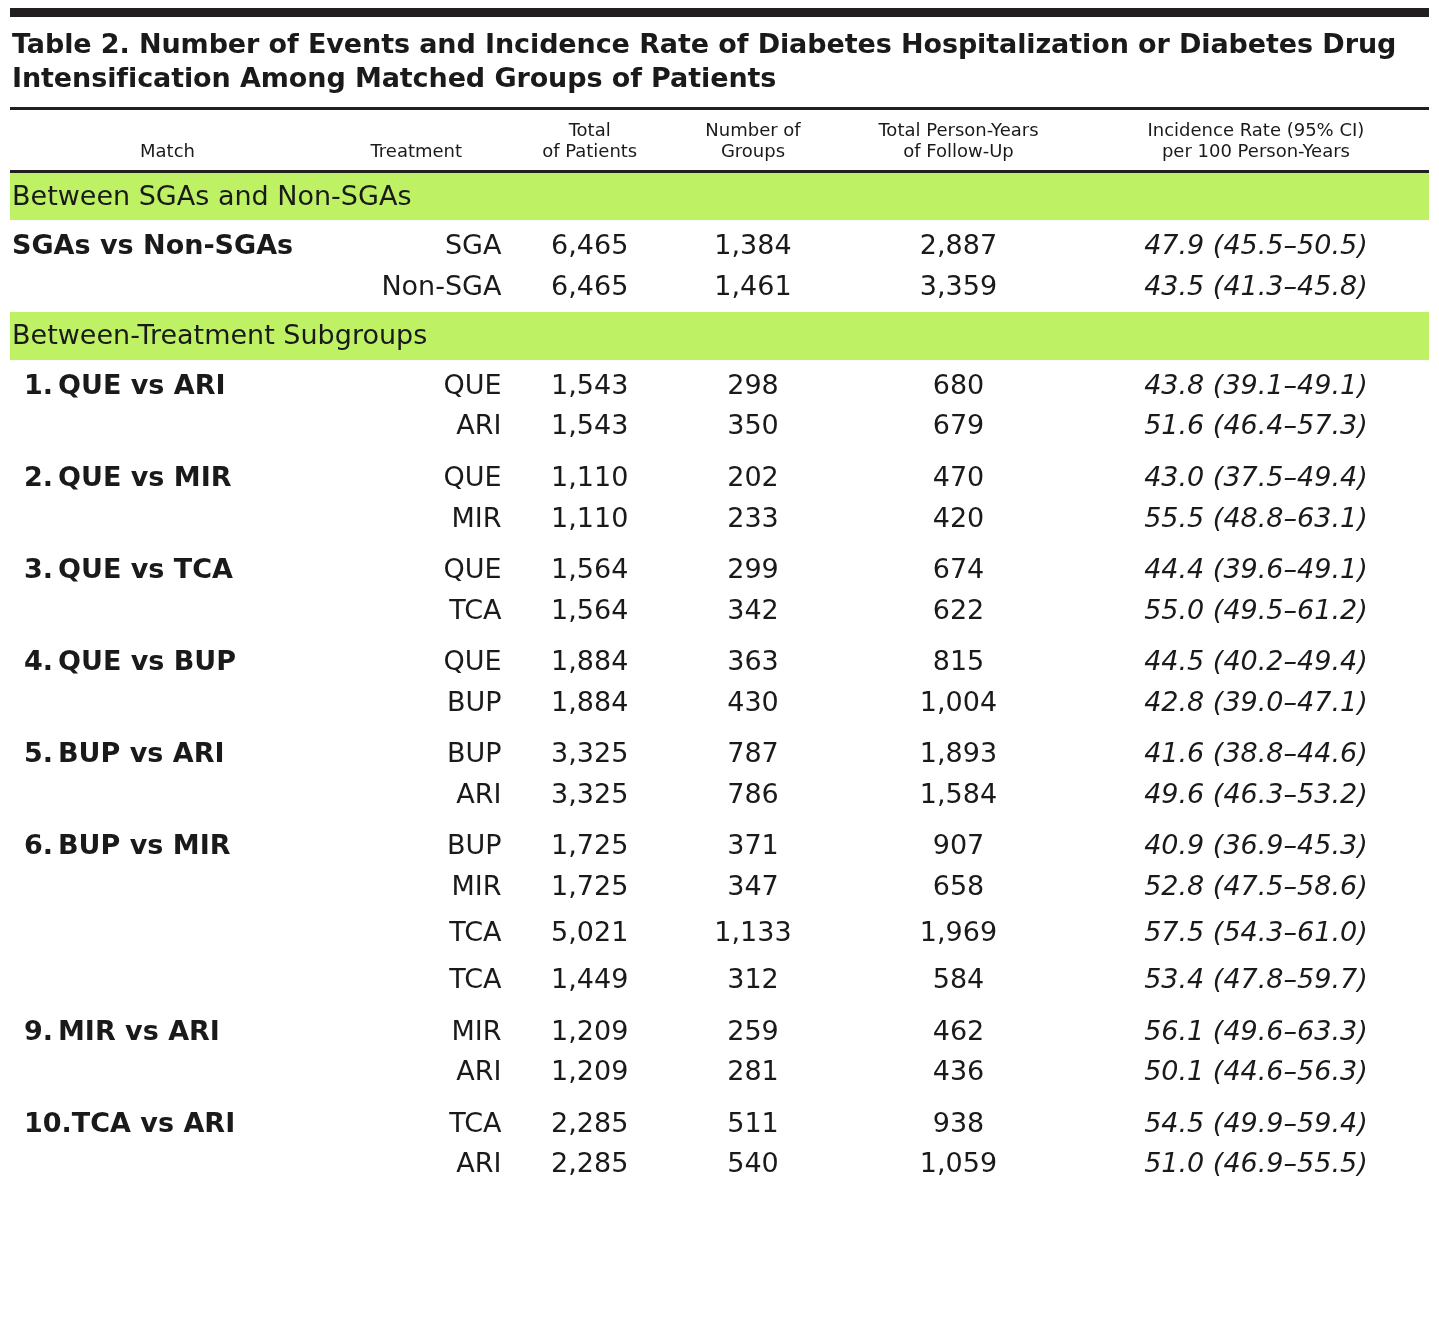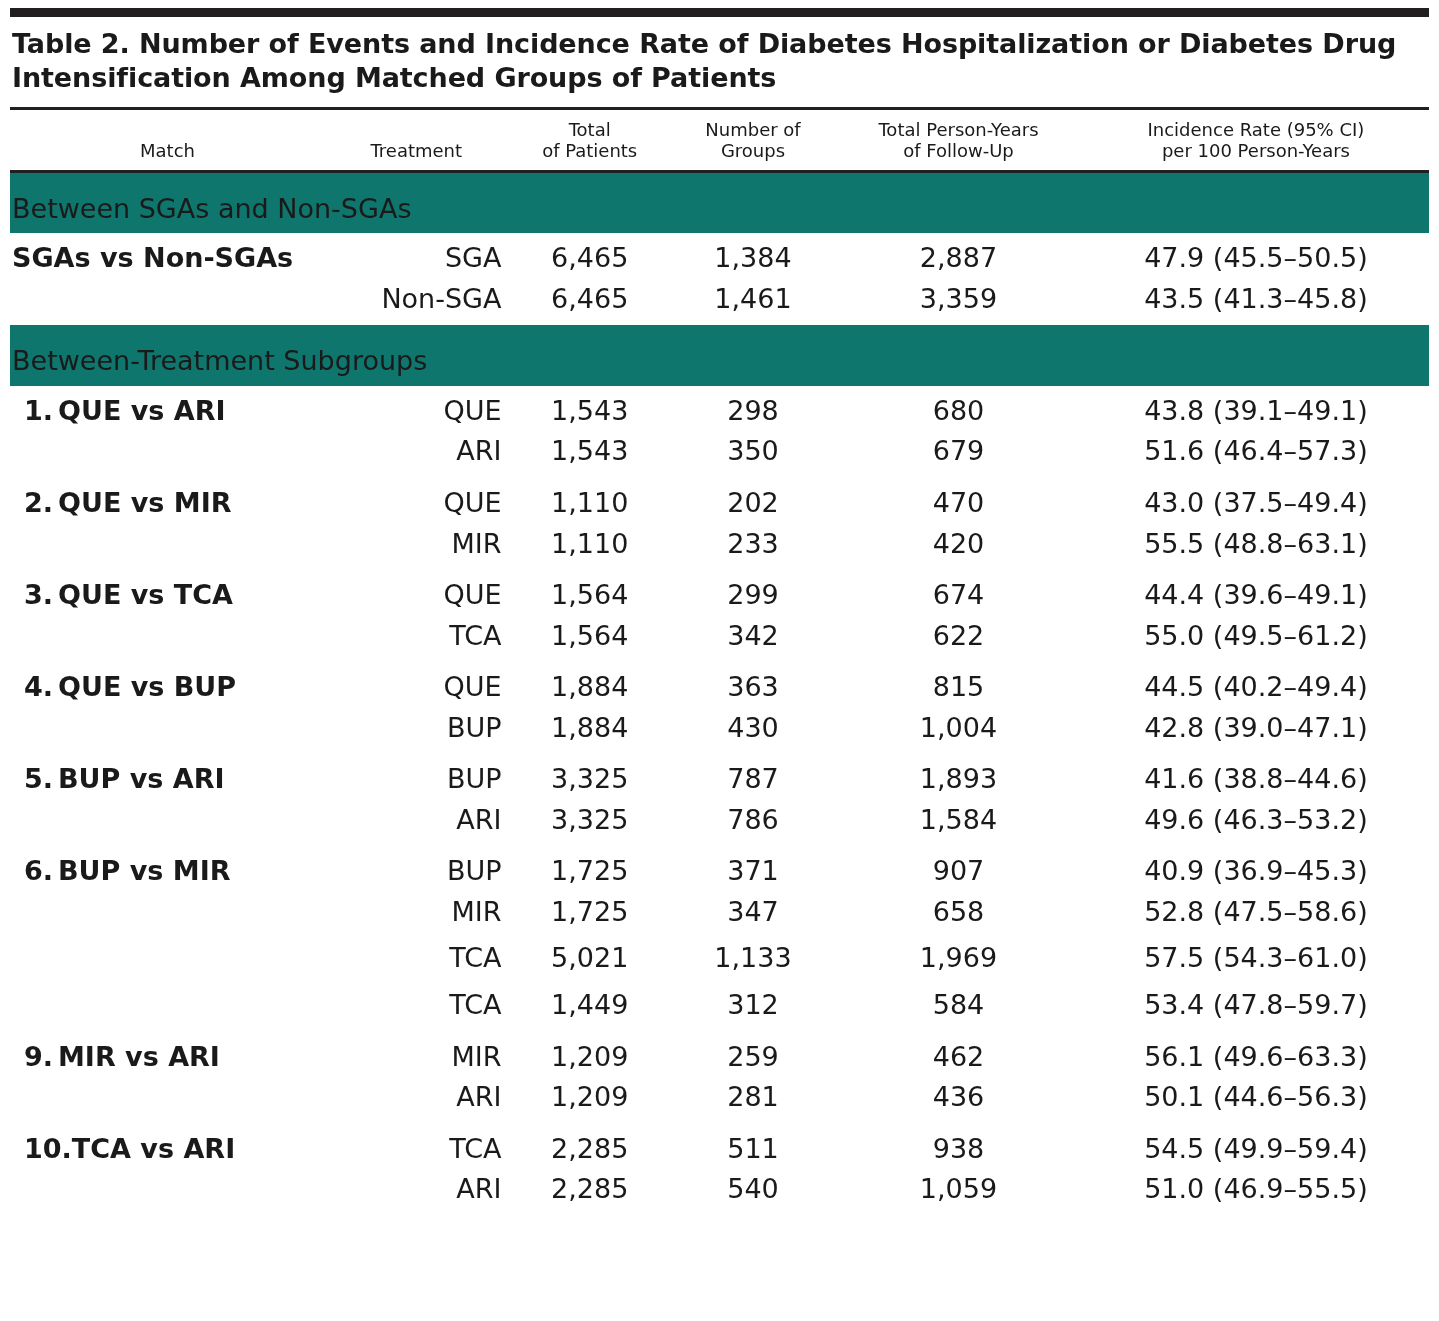--- a/index.html
+++ b/index.html
@@ -64,26 +64,26 @@
   tbody td {
     font-size: 27px;
     padding: 3px 6px 3px 6px;
     line-height: 1.28;
     vertical-align: top;
   }
   td.match { text-align: left; padding-left: 2px; font-weight: bold; }
   td.match.indent { padding-left: 14px; }
   td.treat { text-align: right; padding-left: 8px; }
   td.num { text-align: center; }
-  td.ir { text-align: center; }
+  td.ir { text-align: center; font-style: italic; }
 
   tr.section td {
-    background: #0f766e;
+    background: #bef264;
     font-size: 27px;
-    padding: 19px 6px 7px 2px;
+    padding: 6px 6px 7px 2px;
     text-align: left;
   }
   tr.first-of-pair td { padding-top: 8px; }
   tr.second-of-pair td { padding-bottom: 9px; }
   .matchnum {
     display: inline-block;
     min-width: 34px;
   }
 </style>
 </head>

